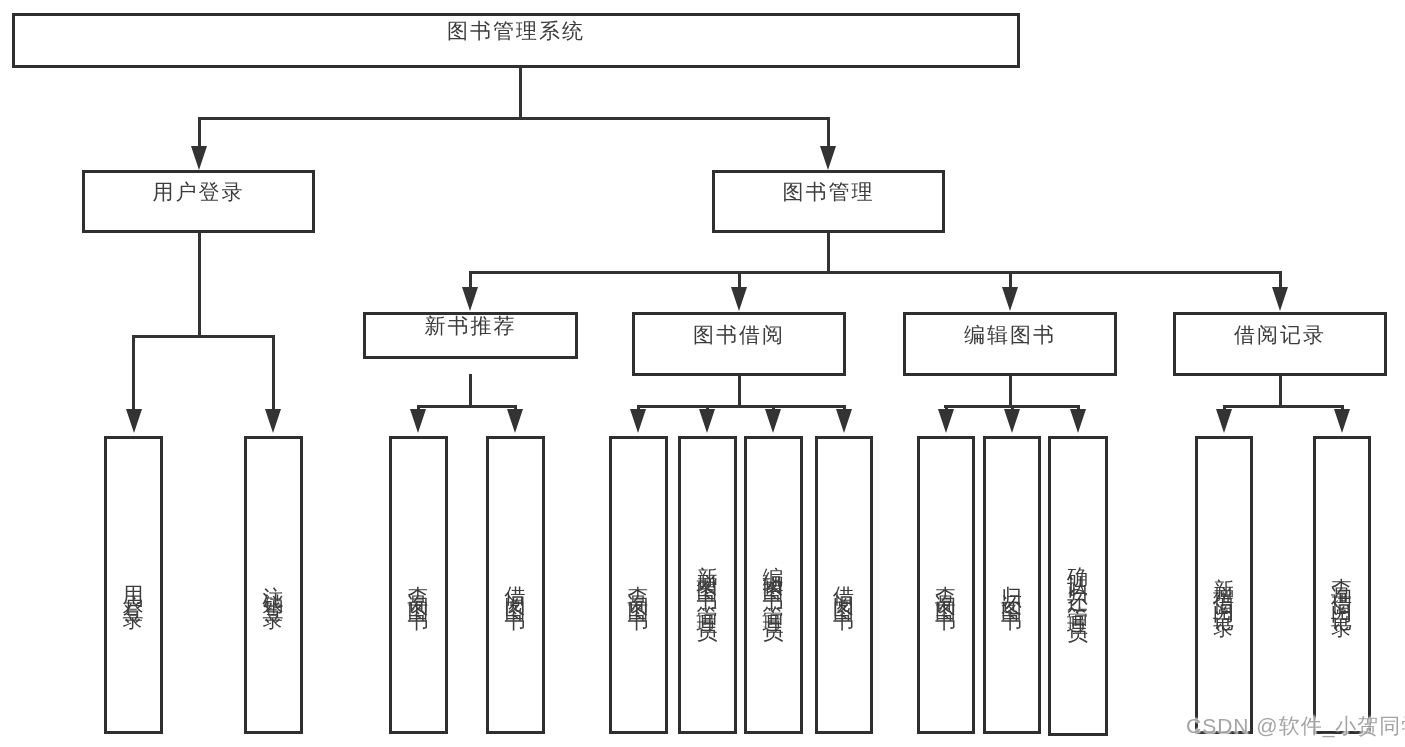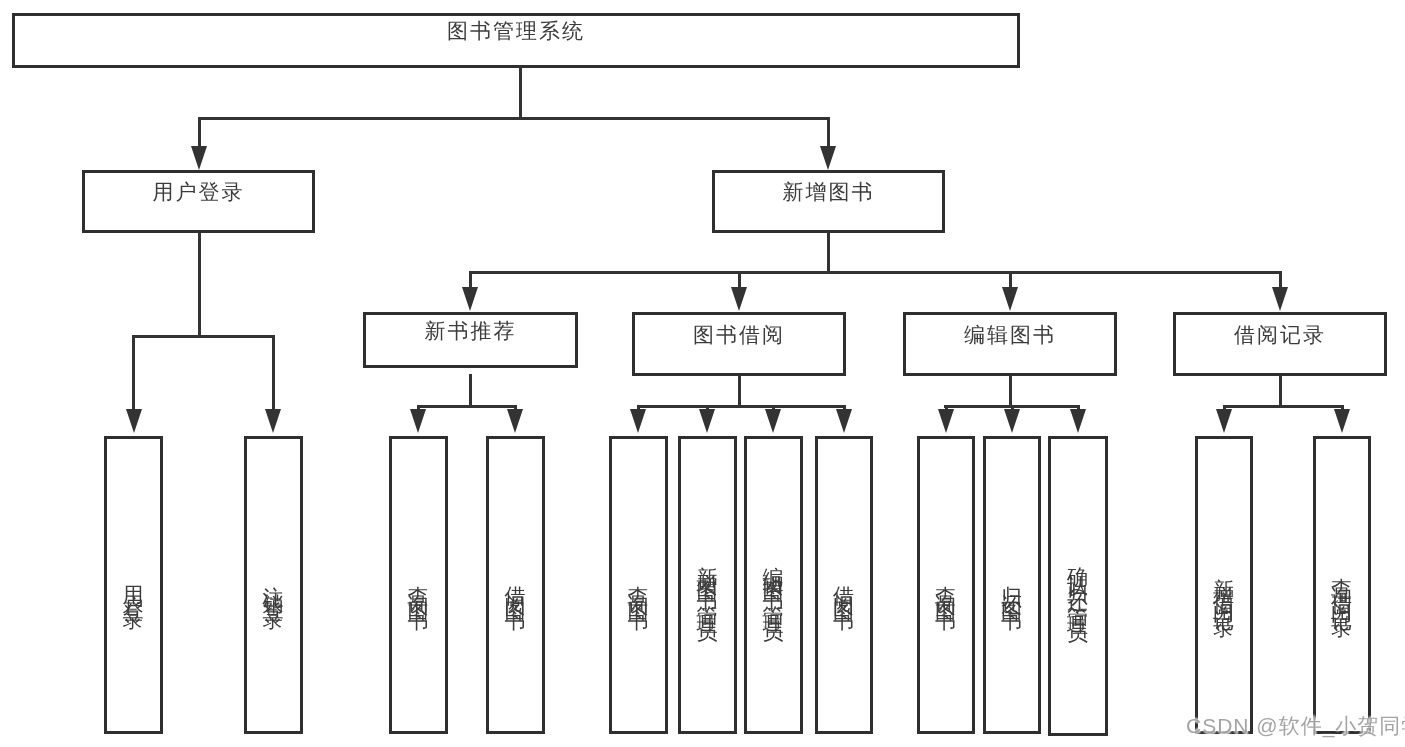--- a/index.html
+++ b/index.html
@@ -142,24 +142,24 @@
 
   <div class="node h" style="left:12px; top:13px; width:1008px; height:55px;">
     <span>图书管理系统</span>
   </div>
 
   <div class="node h" style="left:82px; top:170px; width:233px; height:63px;">
     <span>用户登录</span>
   </div>
 
   <div class="node h" style="left:712px; top:170px; width:233px; height:63px;">
-    <span>新增图书</span>
-  </div>
-
-  <div class="node h" style="left:363px; top:312px; width:215px; height:56px;justify-content:center;">
+    <span>图书管理</span>
+  </div>
+
+  <div class="node h" style="left:363px; top:312px; width:215px; height:47px;justify-content:center;">
     <span>新书推荐</span>
   </div>
 
   <div class="node h" style="left:632px; top:312px; width:214px; height:64px;justify-content:center;">
     <span>图书借阅</span>
   </div>
 
   <div class="node h" style="left:903px; top:312px; width:214px; height:64px;">
     <span>编辑图书</span>
   </div>

